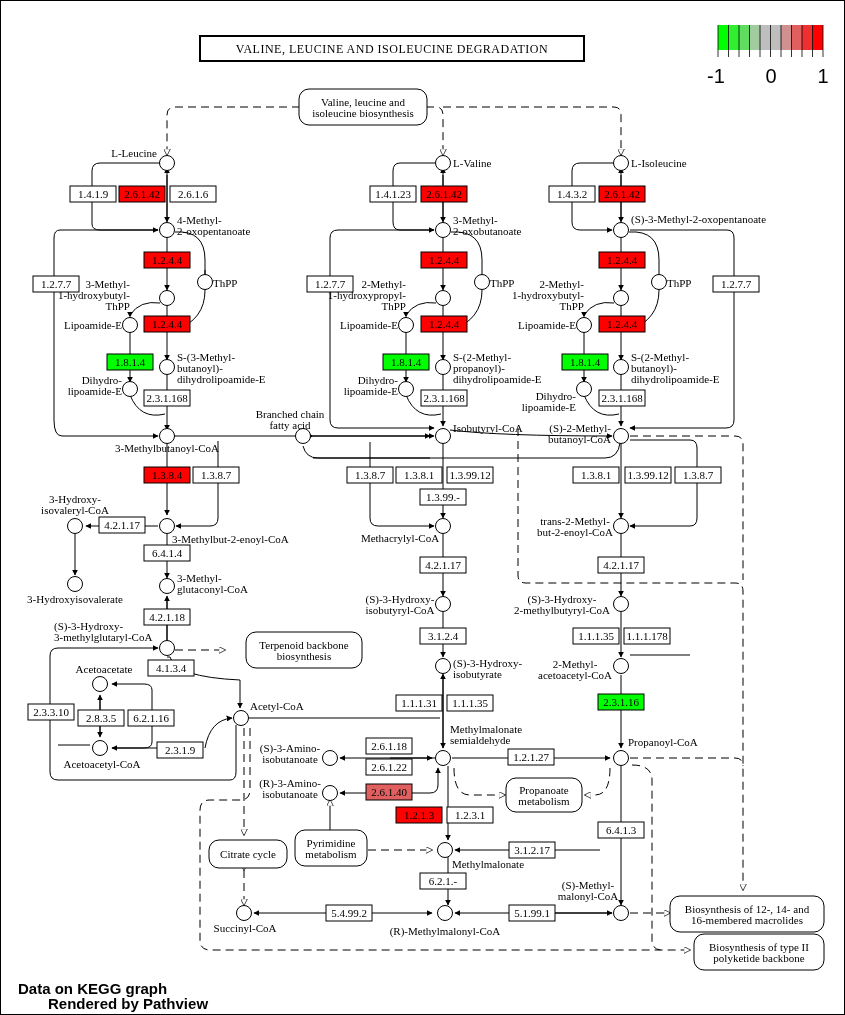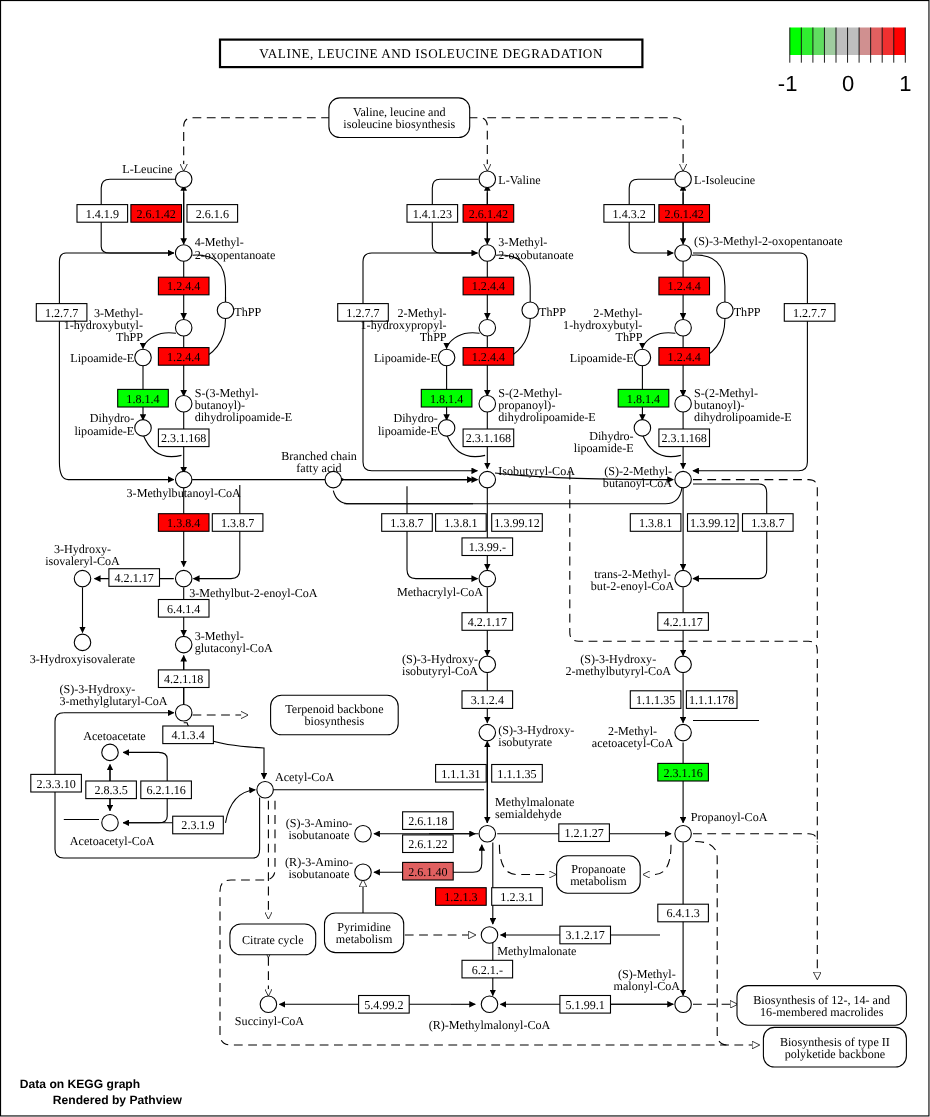--- a/index.html
+++ b/index.html
@@ -3,21 +3,21 @@
 <meta charset="utf-8">
 <style>
   html, body { margin:0; padding:0; background:#fff; }
   body { width:845px; height:1015px; position:relative; overflow:hidden; font-family:"DejaVu Serif", serif; }
   #frame { position:absolute; left:0; top:0; width:843px; height:1013px; border:1px solid #000; }
   svg#map { position:absolute; left:0; top:0; }
   .lbl { font-family:"Liberation Serif", "DejaVu Serif", serif; font-size:11px; fill:#000; }
   .enz { font-family:"Liberation Serif", "DejaVu Serif", serif; font-size:11px; fill:#000; }
   .title-text { font-family:"Liberation Serif", "DejaVu Serif", serif; font-size:12px; letter-spacing:0.5px; }
   .legend-num { font-family:"Liberation Sans", sans-serif; font-size:20px; }
-  .credit { position:absolute; left:18px; font-family:"Liberation Sans", sans-serif; font-weight:bold; font-size:11px; color:#000; }
+  .credit { position:absolute; left:18px; font-family:"Liberation Sans", sans-serif; font-weight:bold; font-size:15px; color:#000; }
 </style>
 </head>
 <body>
 
 <div id="frame"></div>
 
 <svg id="map" width="845" height="1015">
   <defs>
     <marker id="ah" viewBox="0 0 10 10" refX="9" refY="5" markerWidth="6" markerHeight="6" orient="auto">
       <path d="M0,0 L10,5 L0,10 z" fill="#000"></path>

